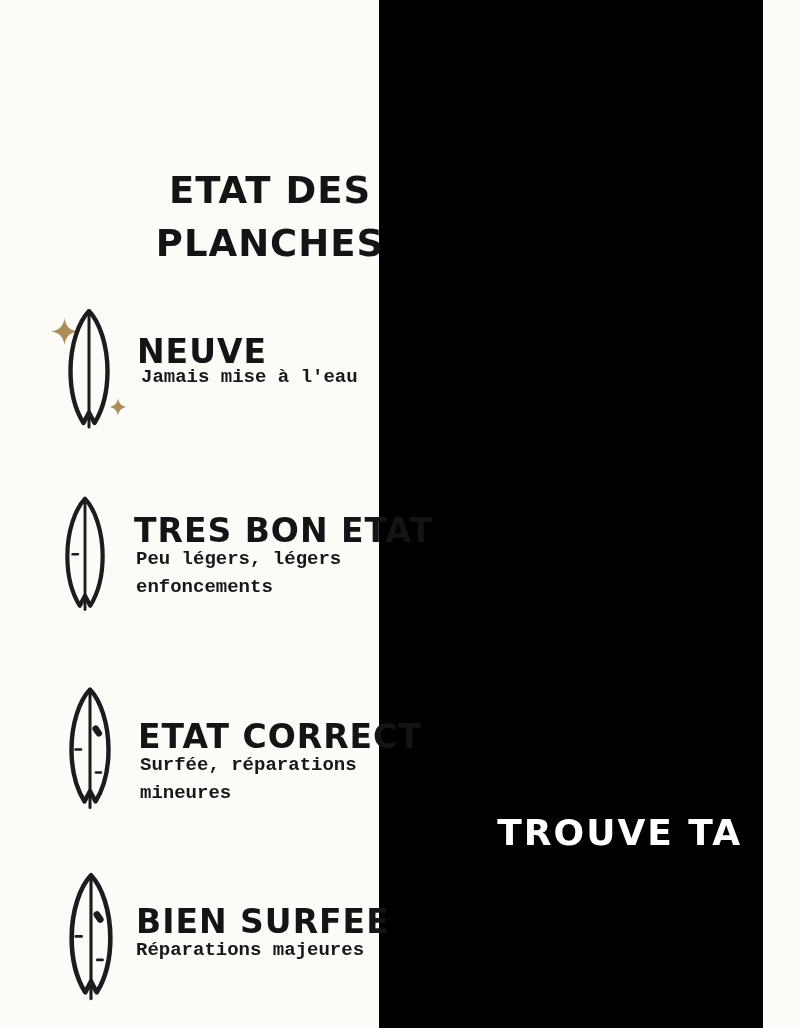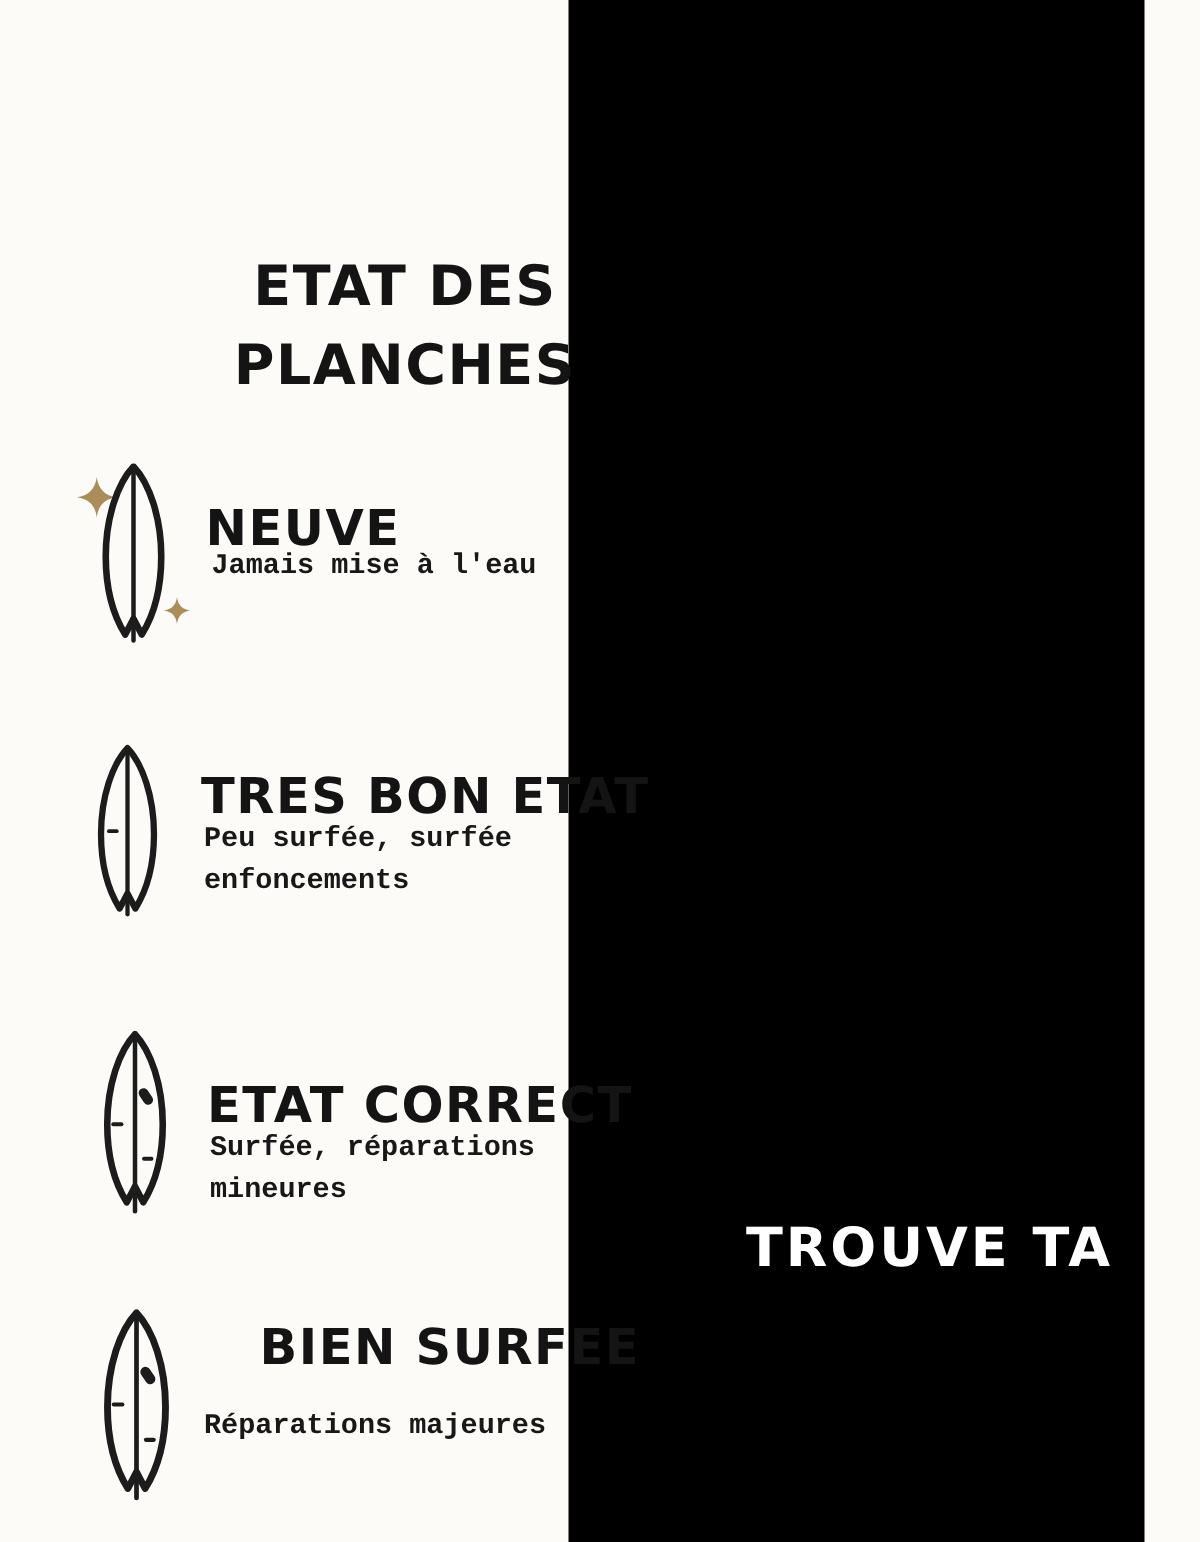--- a/index.html
+++ b/index.html
@@ -37,21 +37,21 @@
     position:absolute;
     font-size:19px; font-weight:bold; line-height:28px;
     width:262px; color:#181818;font-family:Liberation Mono, monospace;
   }
   .i1-label{ left:137px; top:332px; }
   .i1-desc { left:141px; top:363px; }
   .i2-label{ left:134px; top:511px; }
   .i2-desc { left:136px; top:545px; }
   .i3-label{ left:138px; top:717px; }
   .i3-desc { left:140px; top:751px; }
-  .i4-label{ left:136px; top:878px;margin-left:37px; }
+  .i4-label{ left:136px; top:902px; }
   .i4-desc { left:136px; top:936px; }
   
   .board { position:absolute; }
   .b1{ left:66px; top:309px; width:46px; height:126px; }
   .b2{ left:64px; top:493px; width:42px; height:128px; }
   .b3{ left:68px; top:687px; width:44px; height:127px; }
   .b4{ left:68px; top:871px; width:46px; height:136px; }
   .board .outline { fill:none; stroke:#1c1c1c; stroke-width:4.4; stroke-linejoin:round; }
   .board .stringer { stroke:#1c1c1c; stroke-width:3; stroke-linecap:round; }
   .board .ding { stroke:#1c1c1c; stroke-width:2.6; stroke-linecap:round; }
@@ -110,21 +110,21 @@
   </div>
 
   
   <div class="item">
     <svg class="board b2" viewBox="0 0 44 126">
       <path class="outline" d="M22 2 C32.5 13 40.5 36 40.5 62 C40.5 84 35 102 27.5 114 L22 103.5 L16.5 114 C9 102 3.5 84 3.5 62 C3.5 36 11.5 13 22 2 Z"></path>
       <line class="stringer" x1="22" y1="5" x2="22" y2="118"></line>
       <line class="ding" x1="9" y1="60" x2="14.5" y2="60"></line>
     </svg>
     <div class="cond-label i2-label">TRES BON ETAT</div>
-    <div class="cond-desc i2-desc">Peu surfée, surfée enfoncements</div>
+    <div class="cond-desc i2-desc">Peu légers, légers enfoncements</div>
   </div>
 
   
   <div class="item">
     <svg class="board b3" viewBox="0 0 44 126">
       <path class="outline" d="M22 2 C32.5 13 40.5 36 40.5 62 C40.5 84 35 102 27.5 114 L22 103.5 L16.5 114 C9 102 3.5 84 3.5 62 C3.5 36 11.5 13 22 2 Z"></path>
       <line class="stringer" x1="22" y1="5" x2="22" y2="120"></line>
       <rect class="patch" x="26" y="37.5" width="6.5" height="12" rx="3.2" transform="rotate(-34 29.2 43.5)"></rect>
       <line class="ding" x1="7.5" y1="62" x2="13" y2="62"></line>
       <line class="ding" x1="28" y1="85" x2="33" y2="85"></line>

